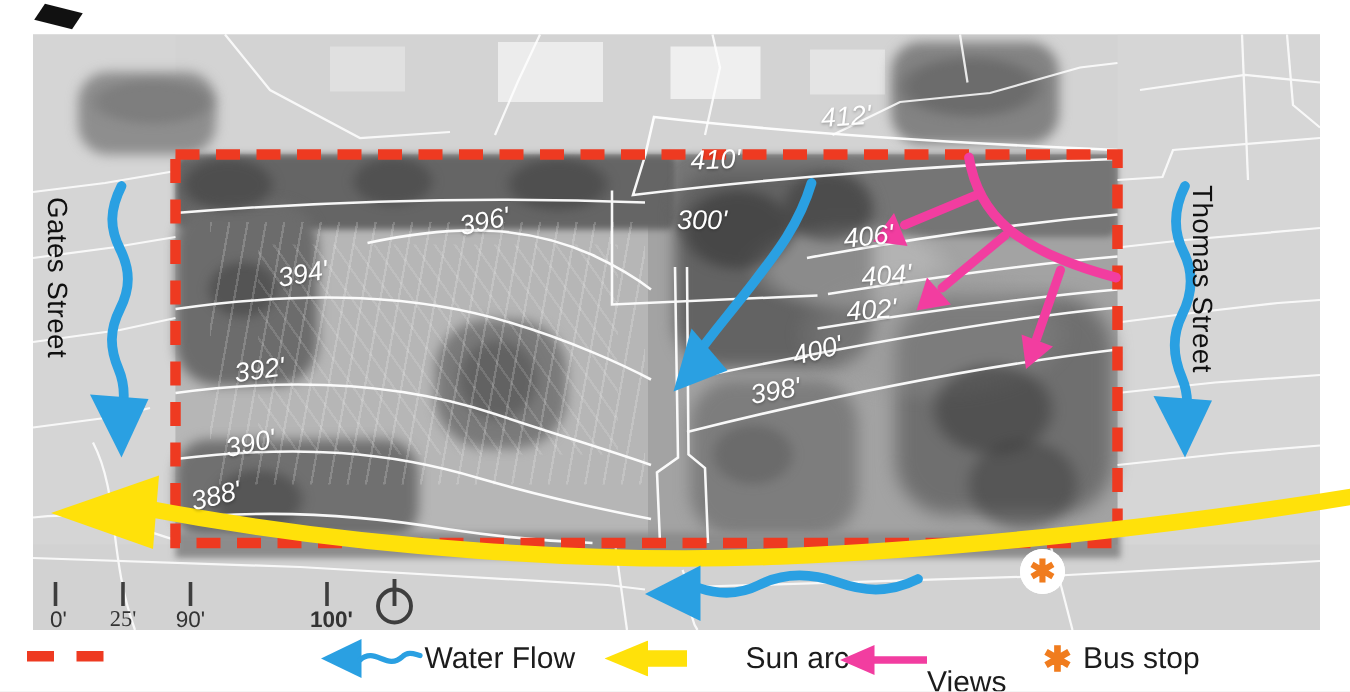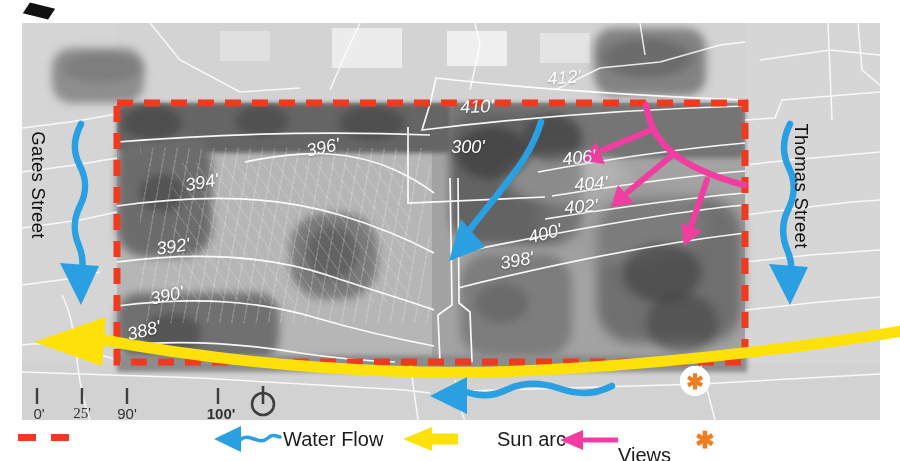--- a/index.html
+++ b/index.html
@@ -254,15 +254,16 @@
     </svg>
     <span class="lg-label" style="left:466px;margin-left:31px;">Sun arc</span>
 
     <svg class="lg-ic" style="left:560px;top:6px;" width="60" height="20" viewBox="0 0 60 20">
       <polygon points="0,10 23,0 23,20" fill="#f23da0"></polygon>
       <line x1="20" y1="10" x2="58" y2="10" stroke="#f23da0" stroke-width="5"></line>
     </svg>
     <span class="lg-label" style="left:618px;margin-top:16px;">Views</span>
 
     <span class="lg-bus">✱</span>
+    <span class="lg-label" style="left:722px;">Bus stop</span>
   </div>
 
 </div>
 
 </body></html>

